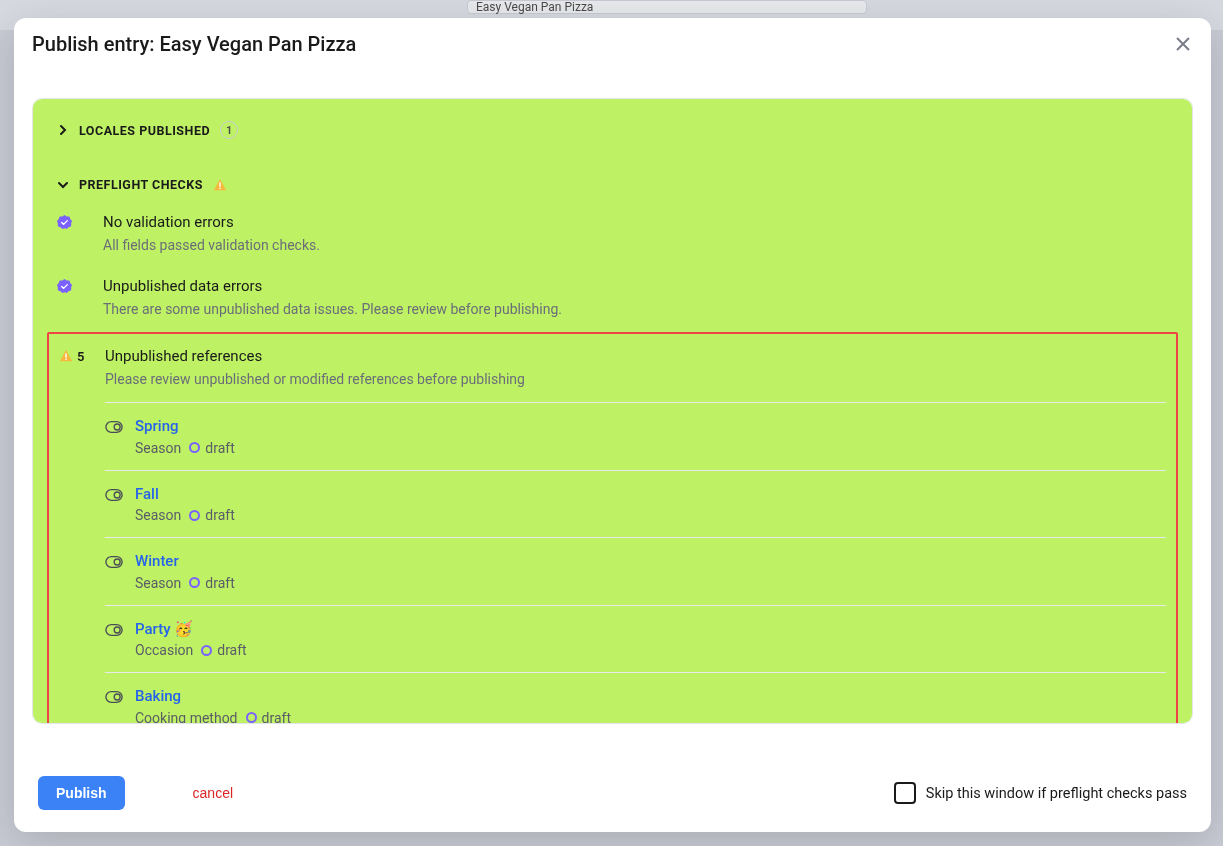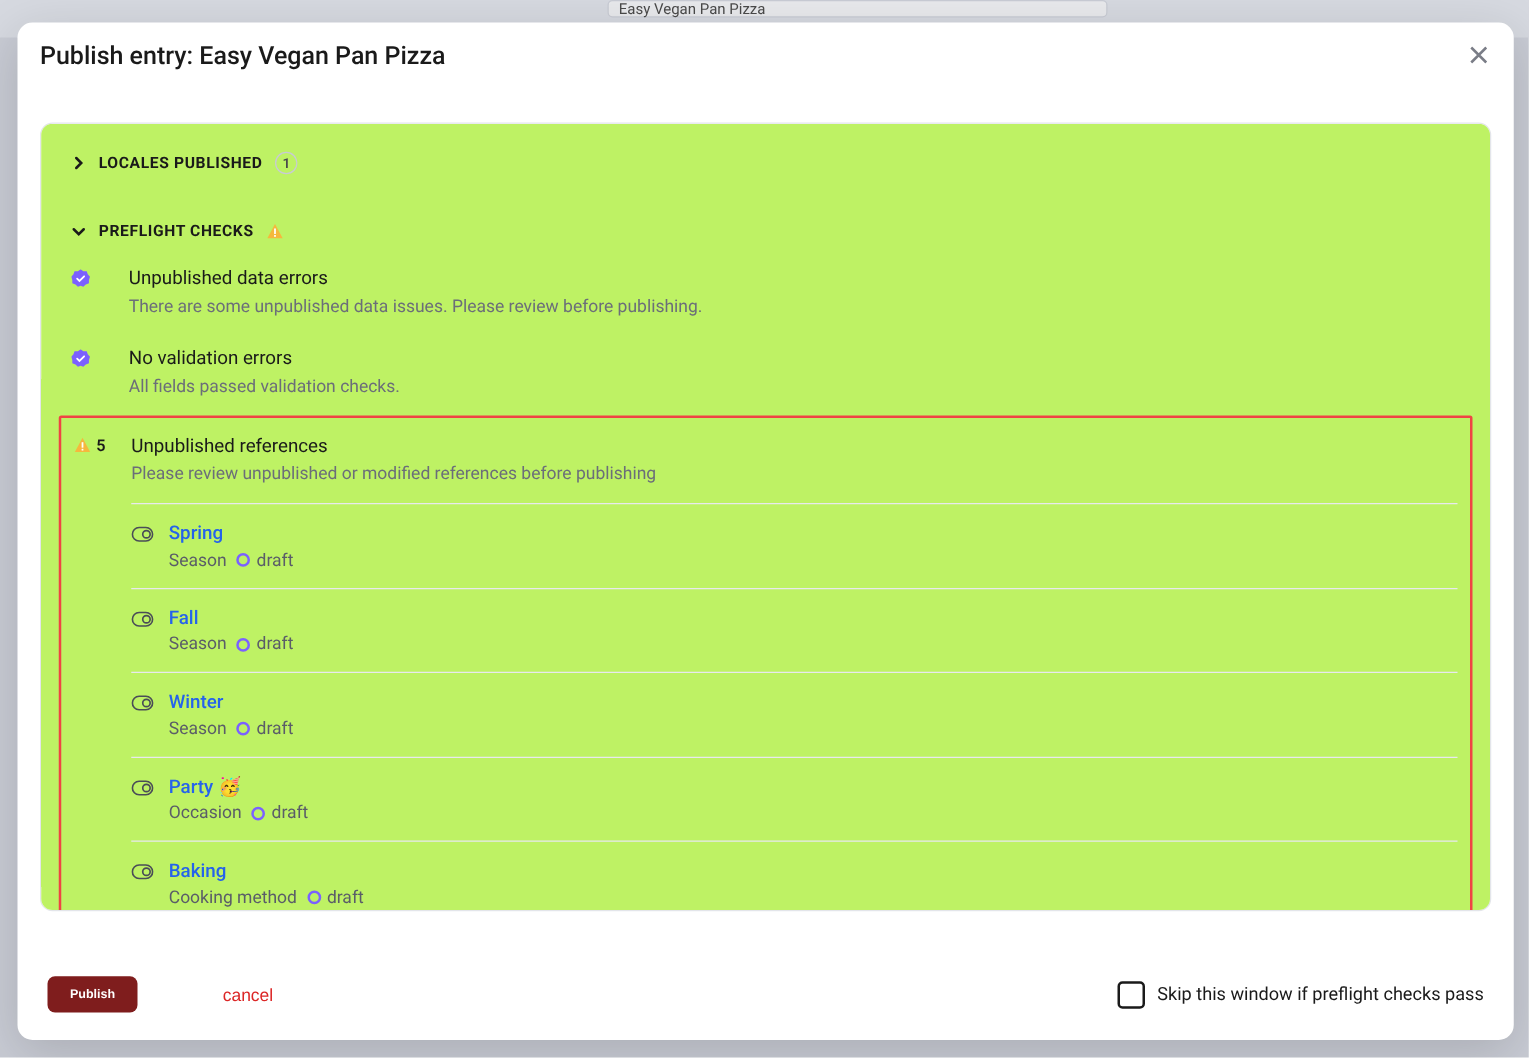--- a/index.html
+++ b/index.html
@@ -22,21 +22,21 @@
   top: 0;
   left: 0;
   right: 0;
   height: 30px;
   background: #d6d9e0;
 }
 
 .bg-field {
   position: absolute;
   top: 0;
-  left: 486px;
+  left: 467px;
   width: 400px;
   height: 14px;
   background: #e8e9ec;
   border: 1px solid #c8cbd4;
   border-radius: 4px;
   padding: 0 8px;
   font-size: 12px;
   color: #4a4a4a;
   line-height: 1;
 }
@@ -271,26 +271,26 @@
   padding: 20px 24px 22px 24px;
 }
 
 .footer-left {
   display: flex;
   align-items: center;
   gap: 32px;
 }
 
 .btn-primary {
-  background: #7f1d1d;
+  background: #3b82f6;
   color: #fff;
   border: none;
   border-radius: 6px;
   padding: 9px 18px;
-  font-size: 10px;
+  font-size: 14px;
   font-weight: 600;
   cursor: pointer;
 }
 
 .btn-cancel {
   background: none;
   border: none;
   color: #dc2626;
   font-size: 14px;
   font-weight: 400;
@@ -362,35 +362,35 @@
 
       <div class="check-list">
         <div class="check-item">
           <div class="check-status">
             <svg class="icon-check-circle" viewBox="0 0 16 16">
               <path d="M8 0 L10.3 1.6 L13.2 1.6 L14.1 4.3 L16 6.4 L15.1 9.1 L15.1 12 L12.4 13 L10.3 15 L8 14.1 L5.7 15 L3.6 13 L0.9 12 L0.9 9.1 L0 6.4 L1.9 4.3 L2.8 1.6 L5.7 1.6 Z"></path>
               <path d="M5 8 L7 10 L11 6" stroke="#fff" stroke-width="1.5" fill="none" stroke-linecap="round"></path>
             </svg>
           </div>
           <div class="check-content">
-            <div class="check-title">Unpublished data errors</div>
-            <div class="check-desc">There are some unpublished data issues. Please review before publishing.</div>
+            <div class="check-title">No validation errors</div>
+            <div class="check-desc">All fields passed validation checks.</div>
           </div>
         </div>
 
         <div class="check-item">
           <div class="check-status">
             <svg class="icon-check-circle" viewBox="0 0 16 16">
               <path d="M8 0 L10.3 1.6 L13.2 1.6 L14.1 4.3 L16 6.4 L15.1 9.1 L15.1 12 L12.4 13 L10.3 15 L8 14.1 L5.7 15 L3.6 13 L0.9 12 L0.9 9.1 L0 6.4 L1.9 4.3 L2.8 1.6 L5.7 1.6 Z"></path>
               <path d="M5 8 L7 10 L11 6" stroke="#fff" stroke-width="1.5" fill="none" stroke-linecap="round"></path>
             </svg>
           </div>
           <div class="check-content">
-            <div class="check-title">No validation errors</div>
-            <div class="check-desc">All fields passed validation checks.</div>
+            <div class="check-title">Unpublished data errors</div>
+            <div class="check-desc">There are some unpublished data issues. Please review before publishing.</div>
           </div>
         </div>
       </div>
     </div>
 
     <div class="highlight-box">
       <div class="check-item">
         <div class="check-status">
           <svg class="warning-icon" viewBox="0 0 16 16">
             <path d="M8 1 L15 14 L1 14 Z" fill="#f5b83d"></path>

